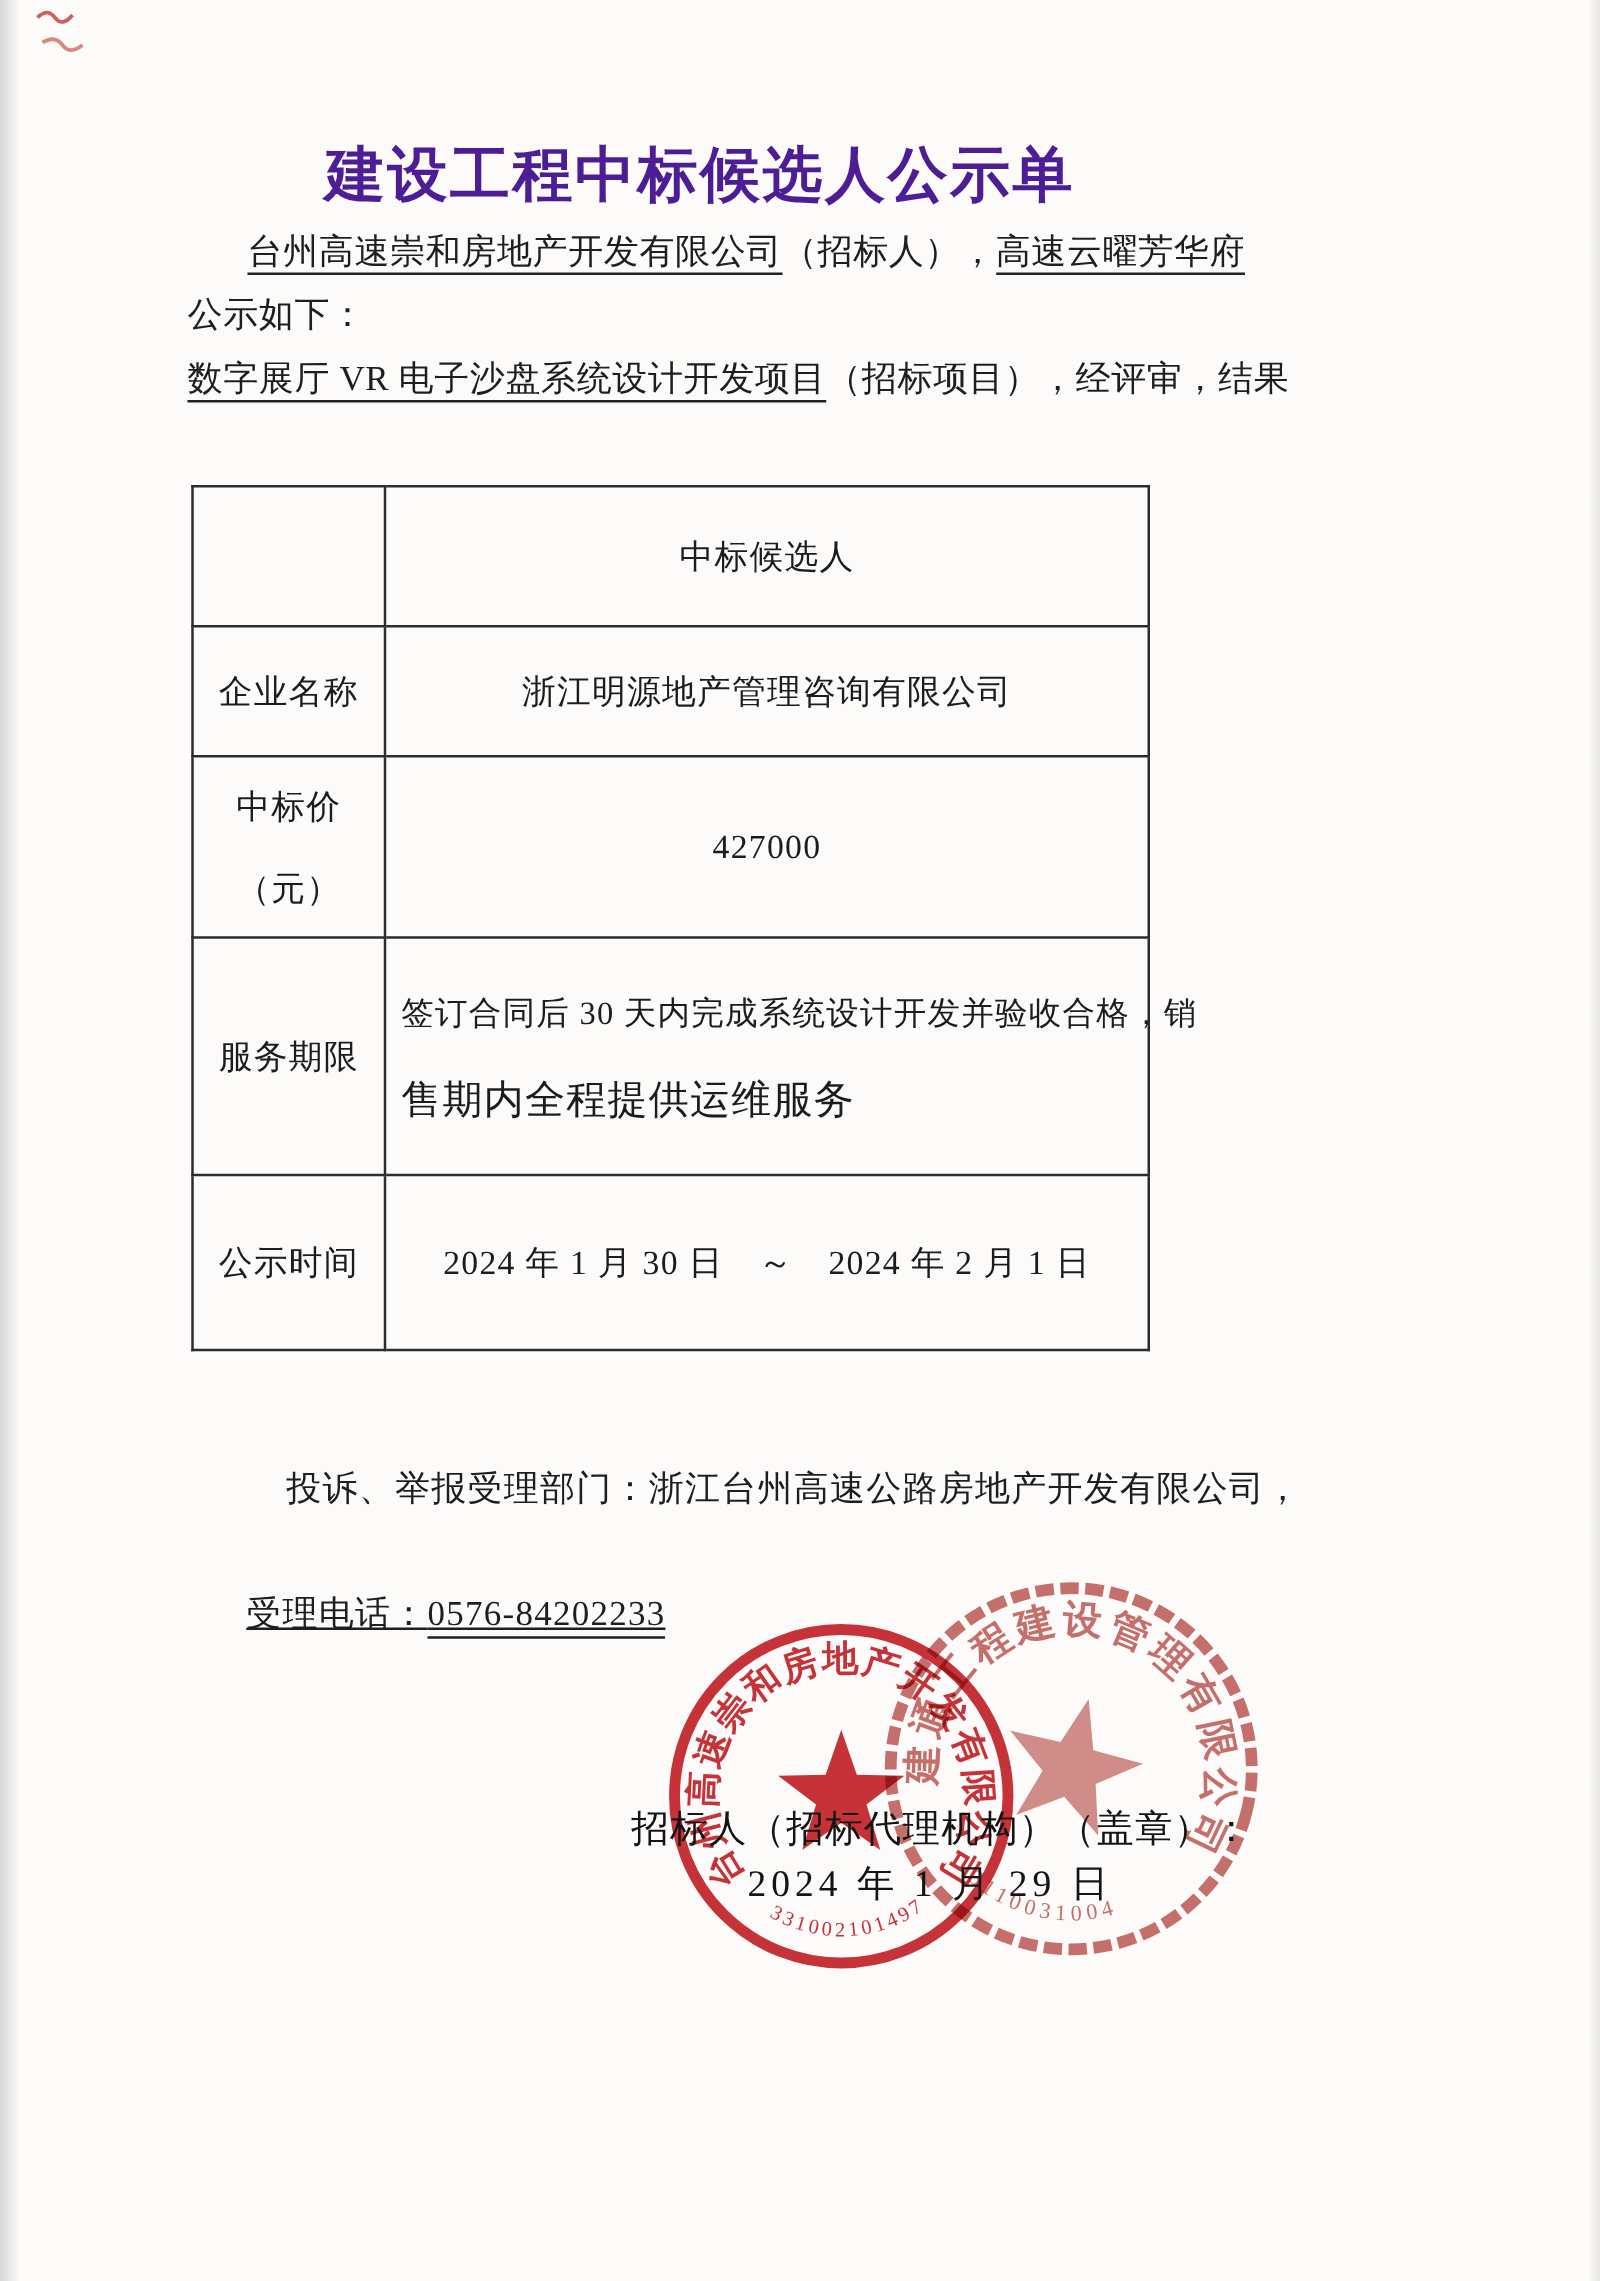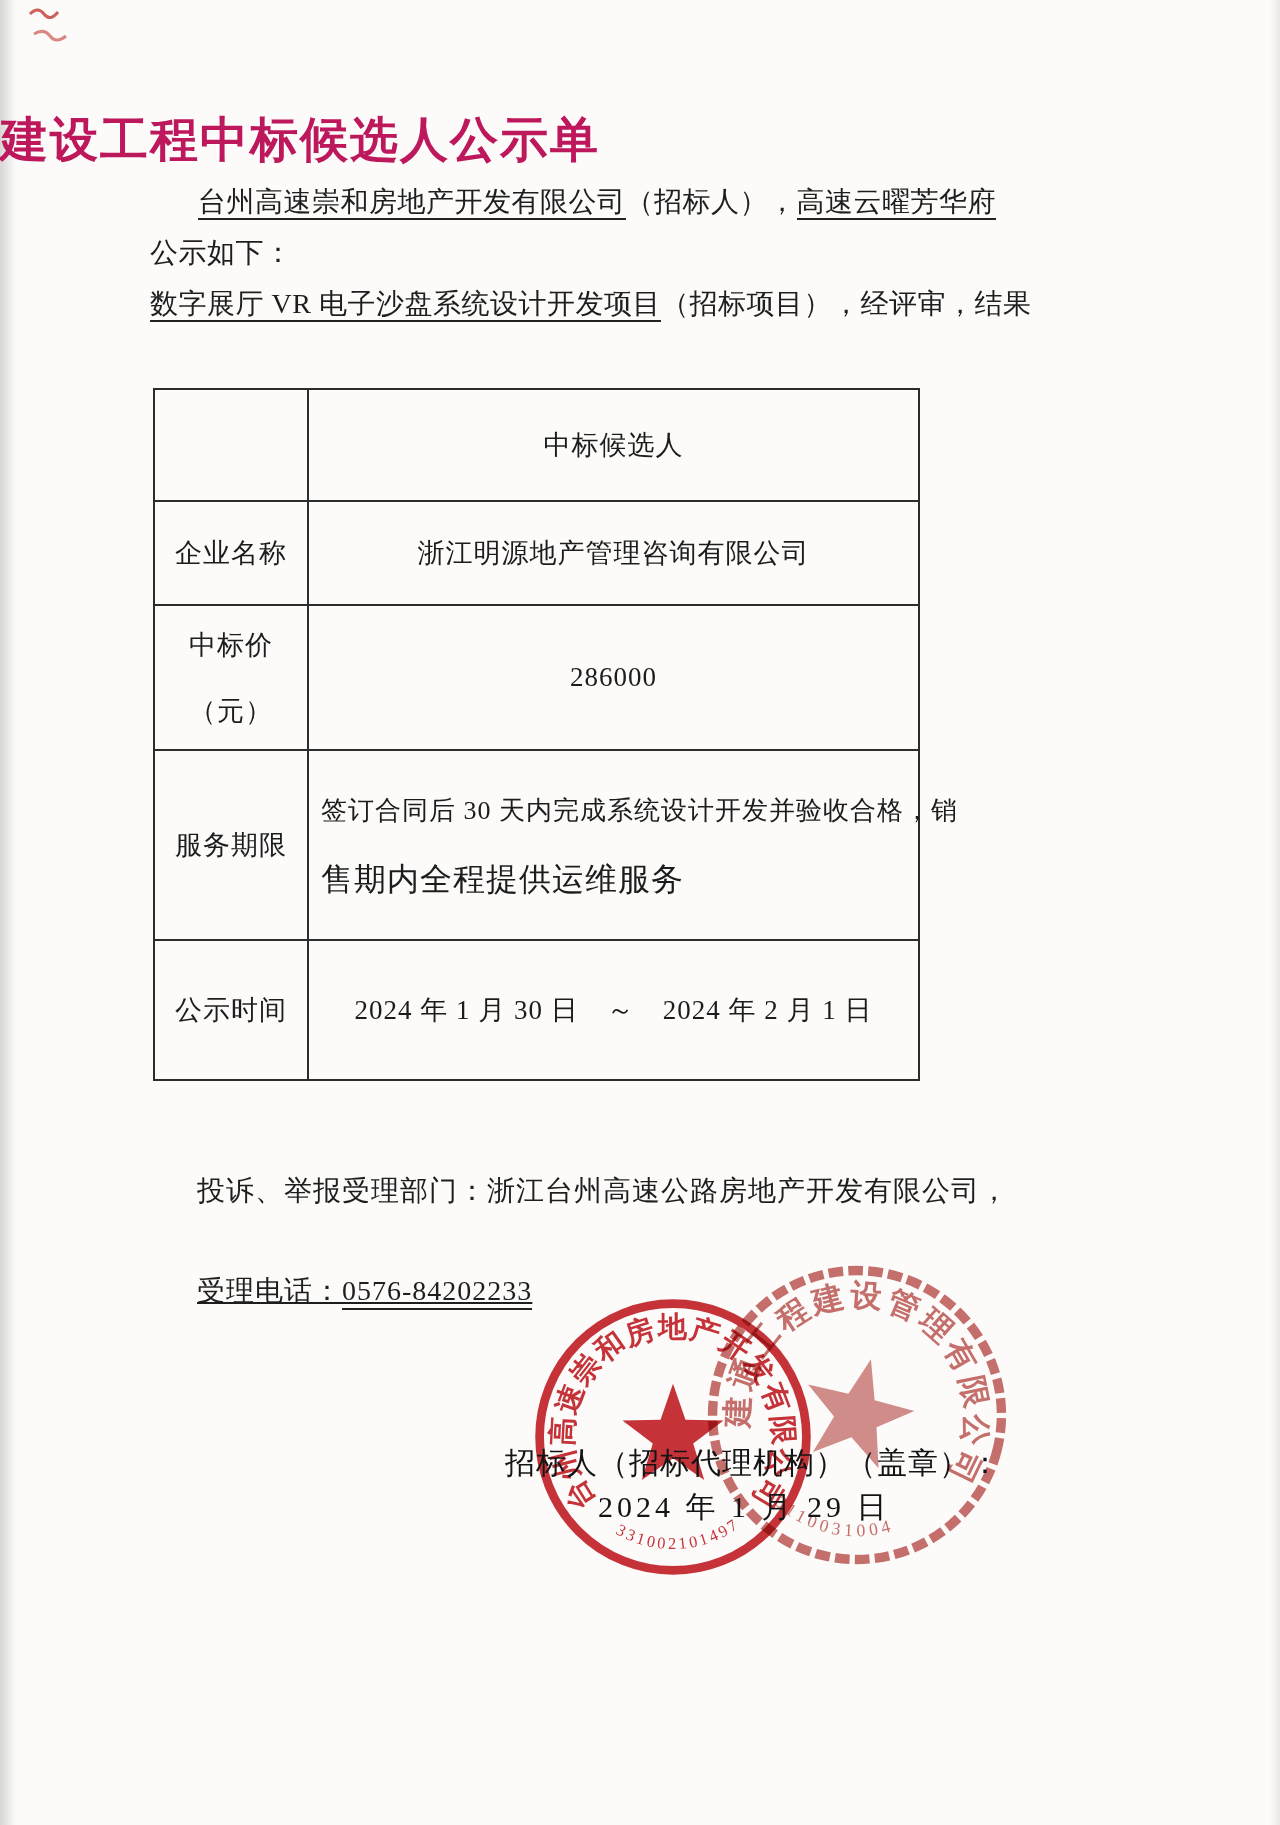--- a/index.html
+++ b/index.html
@@ -16,23 +16,23 @@
     position:absolute;left:0;top:0;width:16px;height:100%;
     background:linear-gradient(to right, rgba(120,120,120,.28), rgba(120,120,120,0));
   }
   .edge-shadow-right{
     position:absolute;right:0;top:0;width:10px;height:100%;
     background:linear-gradient(to left, rgba(140,140,140,.18), rgba(140,140,140,0));
   }
   .scan-mark{position:absolute;left:26px;top:4px;}
   .doc-title{
     position:absolute;left:0;top:108px;width:1120px;
-    text-align:left;
+    text-align:center;
     font-family:"Liberation Sans","DejaVu Sans",sans-serif;
-    font-weight:bold;font-size:48px;letter-spacing:2px;color:#be185d;
+    font-weight:bold;font-size:48px;letter-spacing:2px;color:#4c1d95;
   }
   .intro{
     position:absolute;left:150px;top:176px;width:792px;
     font-size:28px;line-height:51px;letter-spacing:.5px;
     text-align:justify;
   }
   .intro .line{display:block;white-space:nowrap;}
   .intro .indent{padding-left:48px;}
   .u{border-bottom:2px solid #222;padding-bottom:1px;}
   table.bid-table{
@@ -43,21 +43,21 @@
   table.bid-table td{
     border:2px solid #2c2c2c;
     vertical-align:middle;text-align:center;
     padding:0 12px;letter-spacing:1px;
   }
   td.label-col{width:128px;}
   .two-line-label{line-height:66px;}
   .service-line1{display:block;text-align:left;white-space:nowrap;line-height:68px;font-size:26px;}
   .service-line2{display:block;text-align:left;line-height:68px;font-size:32px;}
   .footer-block{position:absolute;left:197px;top:1172px;font-size:28px;letter-spacing:1px;}
-  .footer-line1{white-space:nowrap;}
+  .footer-line1{white-space:nowrap;margin-left:32px;}
   .footer-line2{margin-top:62px;white-space:nowrap;text-decoration:underline;}
   .phone-underline{border-bottom:2px solid #222;padding-bottom:2px;}
   .sign-line{
     position:absolute;left:505px;top:1443px;
     font-size:30px;letter-spacing:1px;white-space:nowrap;color:#141414;
   }
   .sign-date{
     position:absolute;left:598px;top:1487px;
     font-size:30px;letter-spacing:4px;white-space:nowrap;color:#141414;
   }
@@ -95,21 +95,21 @@
     </tr>
     <tr style="height:104px;">
       <td class="label-col">企业名称</td>
       <td>浙江明源地产管理咨询有限公司</td>
     </tr>
     <tr style="height:145px;">
       <td class="label-col two-line-label">
         <span>中标价</span><br>
         <span>（元）</span>
       </td>
-      <td>286000</td>
+      <td>427000</td>
     </tr>
     <tr style="height:190px;">
       <td class="label-col">服务期限</td>
       <td>
         <span class="service-line1">签订合同后 30 天内完成系统设计开发并验收合格，销</span>
         <span class="service-line2">售期内全程提供运维服务</span>
       </td>
     </tr>
     <tr style="height:140px;">
       <td class="label-col">公示时间</td>

